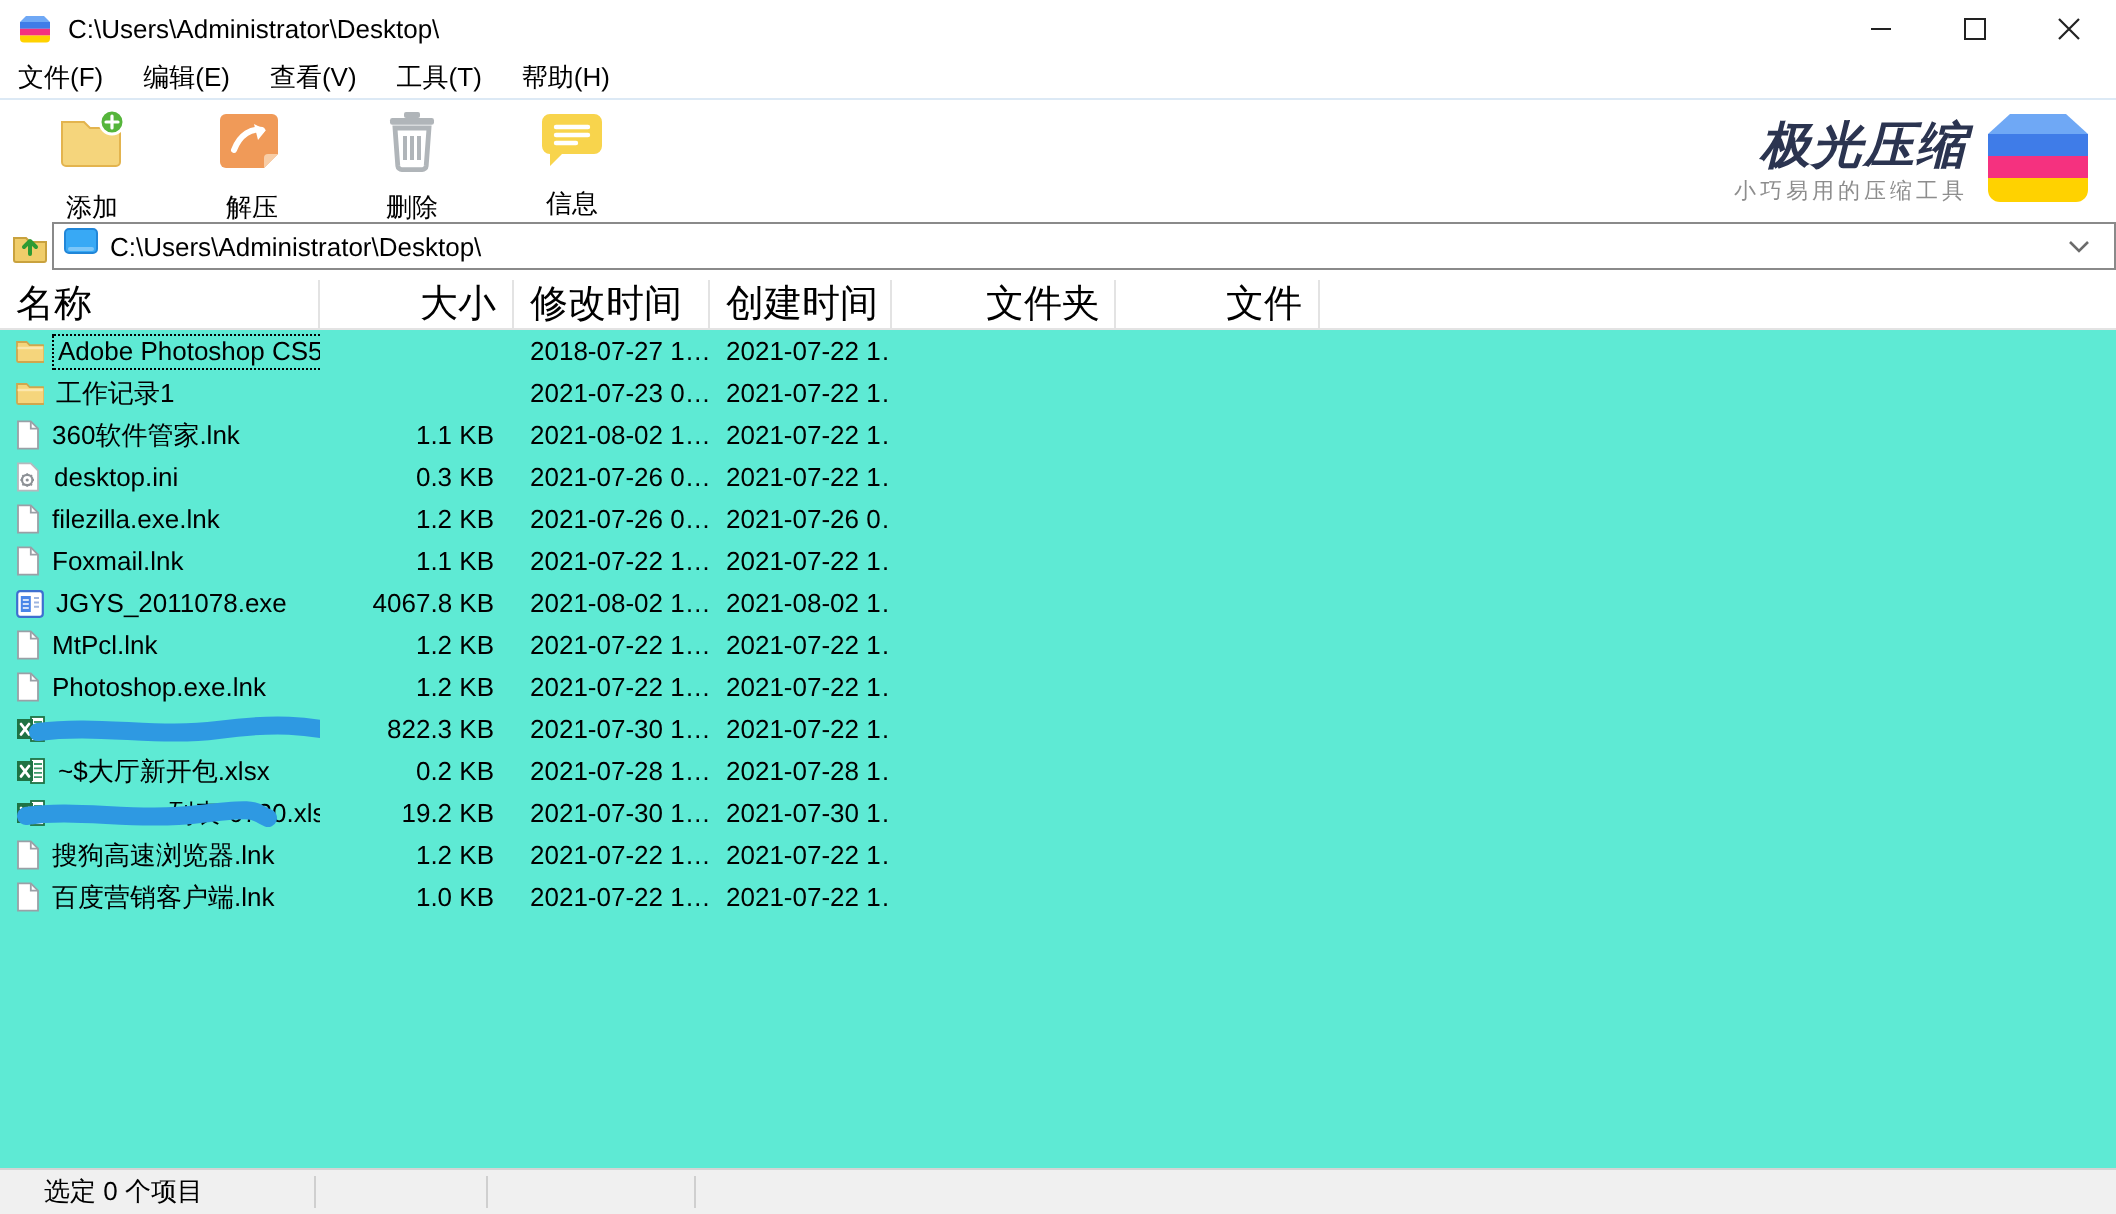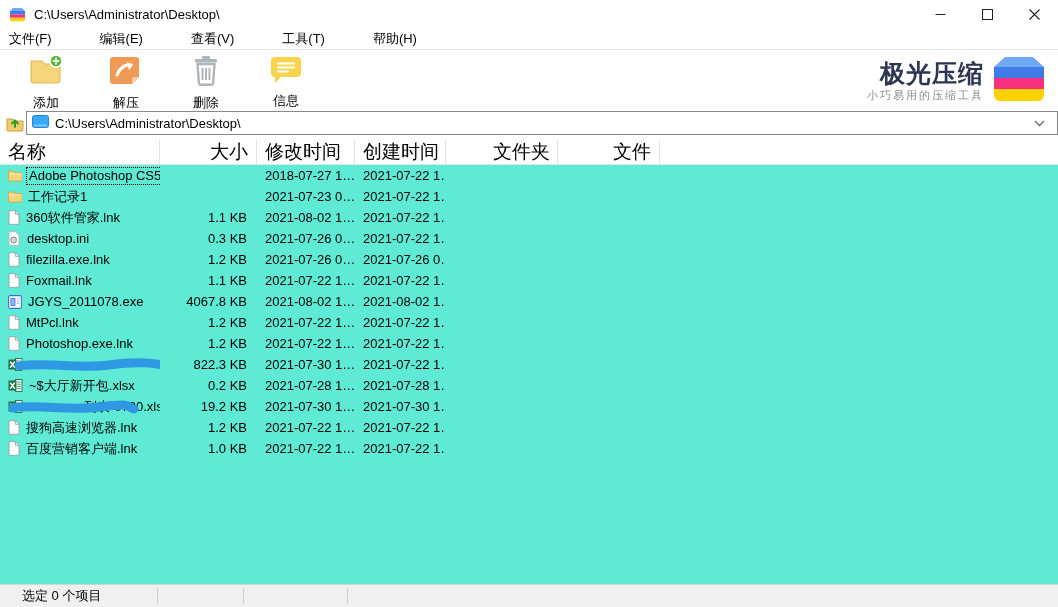--- a/index.html
+++ b/index.html
@@ -8,31 +8,31 @@
   .window { width:1058px; height:607px; display:flex; flex-direction:column; background:#fff; }
 
   
   .titlebar { height:28px; display:flex; align-items:center; flex:0 0 auto; }
   .app-icon { margin:0 8px 0 9px; display:flex; }
   .title-text { font-size:13px; }
   .win-controls { margin-left:auto; display:flex; height:100%; }
   .win-btn { width:47px; height:100%; display:flex; align-items:center; justify-content:center; cursor:default; }
 
   
-  .menubar { height:21px; display:flex; align-items:center; padding-left:2px; flex:0 0 auto;gap:28px; }
+  .menubar { height:21px; display:flex; align-items:center; padding-left:2px; flex:0 0 auto; }
   .menu-item { font-size:13px; padding:2px 7px; margin-right:6px; }
   .menu-sep { height:1px; background:#dce9f5; flex:0 0 auto; }
 
   
   .toolbar { height:60px; display:flex; align-items:flex-start; padding:4px 6px 0 6px; flex:0 0 auto; }
   .tb-btn { width:80px; height:54px; display:flex; flex-direction:column; align-items:center; justify-content:flex-start; gap:2px; }
   .tb-btn .tb-label { font-size:13px; }
   .brand { margin-left:auto; display:flex; align-items:center; gap:8px; padding-right:6px; }
   .brand-text { text-align:right; }
-  .brand-name { font-size:25px; font-weight:900; color:#2b3450; letter-spacing:1px; line-height:26px;text-align:right; }
+  .brand-name { font-size:25px; font-weight:900; font-style:italic; color:#2b3450; letter-spacing:1px; line-height:26px;text-align:right; }
   .brand-slogan { font-size:11px; color:#8d8d8d; letter-spacing:2px; margin-top:2px; }
 
   
   .addressrow { height:30px; display:flex; align-items:center; padding:0 0 4px 4px; flex:0 0 auto; }
   .up-btn { width:22px; height:22px; display:flex; align-items:center; justify-content:center; }
   .combobox { flex:1; height:24px; border:1px solid #8a8a8a; background:#fff; display:flex; align-items:center; padding:0 4px 0 5px; }
   .combo-path { font-size:13px; margin-left:6px; flex:1; }
   .combo-chevron { margin-right:8px; display:flex; }
 
   

